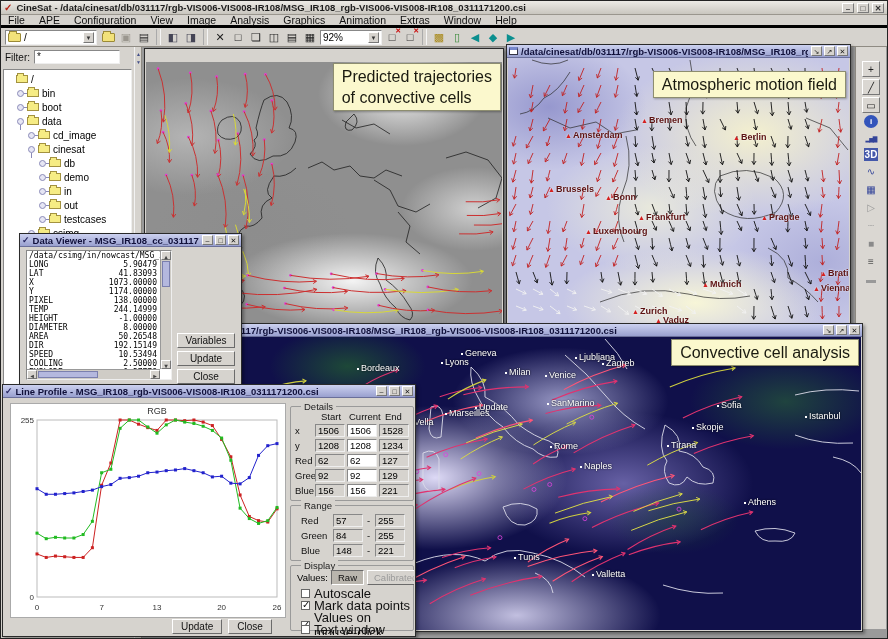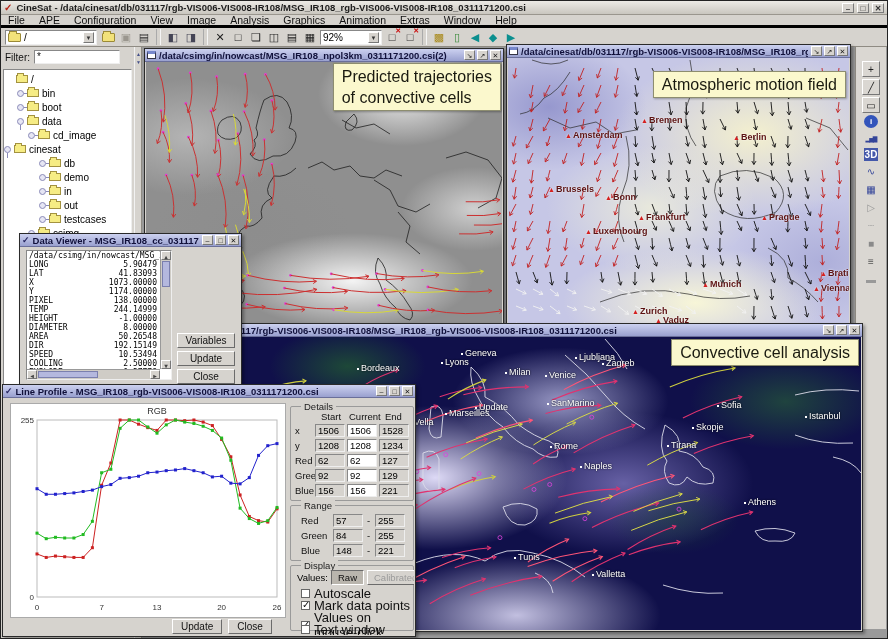--- a/index.html
+++ b/index.html
@@ -243,21 +243,21 @@
         <div class="tree-row" style="padding-left: 13px;">
           <span class="tog expanded"></span>
           <span class="ficon"></span>
           <span>data</span>
         </div>
         <div class="tree-row" style="padding-left: 24px;">
           <span class="tog collapsed"></span>
           <span class="ficon"></span>
           <span>cd_image</span>
         </div>
-        <div class="tree-row" style="">
+        <div class="tree-row" style="padding-left: 24px;">
           <span class="tog expanded"></span>
           <span class="ficon"></span>
           <span>cinesat</span>
         </div>
         <div class="tree-row" style="padding-left: 35px;">
           <span class="tog collapsed"></span>
           <span class="ficon"></span>
           <span>db</span>
         </div>
         <div class="tree-row" style="padding-left: 35px;">
@@ -311,29 +311,20 @@
           <span>MSG_IR108_cc_031</span>
         </div>
       </div>
   </div>
   <div class="splitter">
     <span class="a" style="top:4px;">▲</span>
     <span class="a" style="top:12px;">▼</span>
   </div>
 
   <div class="w" style="left:143px;top:47px;width:360px;height:283px;">
-    <div class="tb">
-      <span class="wicon"></span>
-      <span class="t">/data/csimg/in/nowcast/MSG_IR108_npol3km_0311171200.csi(2)</span>
-      <span class="wbtns">
-        <span class="wbtn">↘</span>
-        <span class="wbtn">↗</span>
-        <span class="wbtn">✕</span>
-      </span>
-    </div>
     <div class="content bg-gray" style="top:13px;">
       <svg class="maplayer" id="map1" width="357" height="268">
           <path d="M205,2 l8,6 -4,9 -10,-3 z" stroke="#1f1f1f" fill="none" stroke-width="0.8"></path>
           <path d="M208,52 q7,8 -2,16 q-9,2 -6,-8 z" stroke="#1f1f1f" fill="none" stroke-width="0.8"></path>
           <path d="M118,38 q14,-10 23,2 q8,14 2,26 q10,2 6,14 q-6,16 -22,14 q-16,10 -23,-2 q8,-8 4,-14 q6,-4 2,-12 q4,-18 8,-28 z" stroke="#1f1f1f" fill="none" stroke-width="0.8"></path>
           <path d="M76,58 q12,-8 18,2 q4,10 -4,16 q-12,4 -18,-4 q-2,-8 4,-14 z" stroke="#1f1f1f" fill="none" stroke-width="0.8"></path>
           <path d="M150,106 q-10,10 -22,8 q-12,16 -2,22 q-14,6 -10,20 q-8,10 -16,8 q-14,8 -4,22" stroke="#1f1f1f" fill="none" stroke-width="0.8"></path>
           <path d="M96,186 q-14,14 -2,26 q-18,6 -34,2" stroke="#1f1f1f" fill="none" stroke-width="0.8"></path>
           <path d="M30,226 q32,-10 62,-2 q12,10 2,20" stroke="#1f1f1f" fill="none" stroke-width="0.8"></path>
           <path d="M232,196 q10,10 8,22 q14,10 22,24 q8,10 2,16 q-10,-2 -14,-12 q-12,-10 -16,-24 q-8,-12 -2,-26 z" stroke="#1f1f1f" fill="none" stroke-width="0.8"></path>

